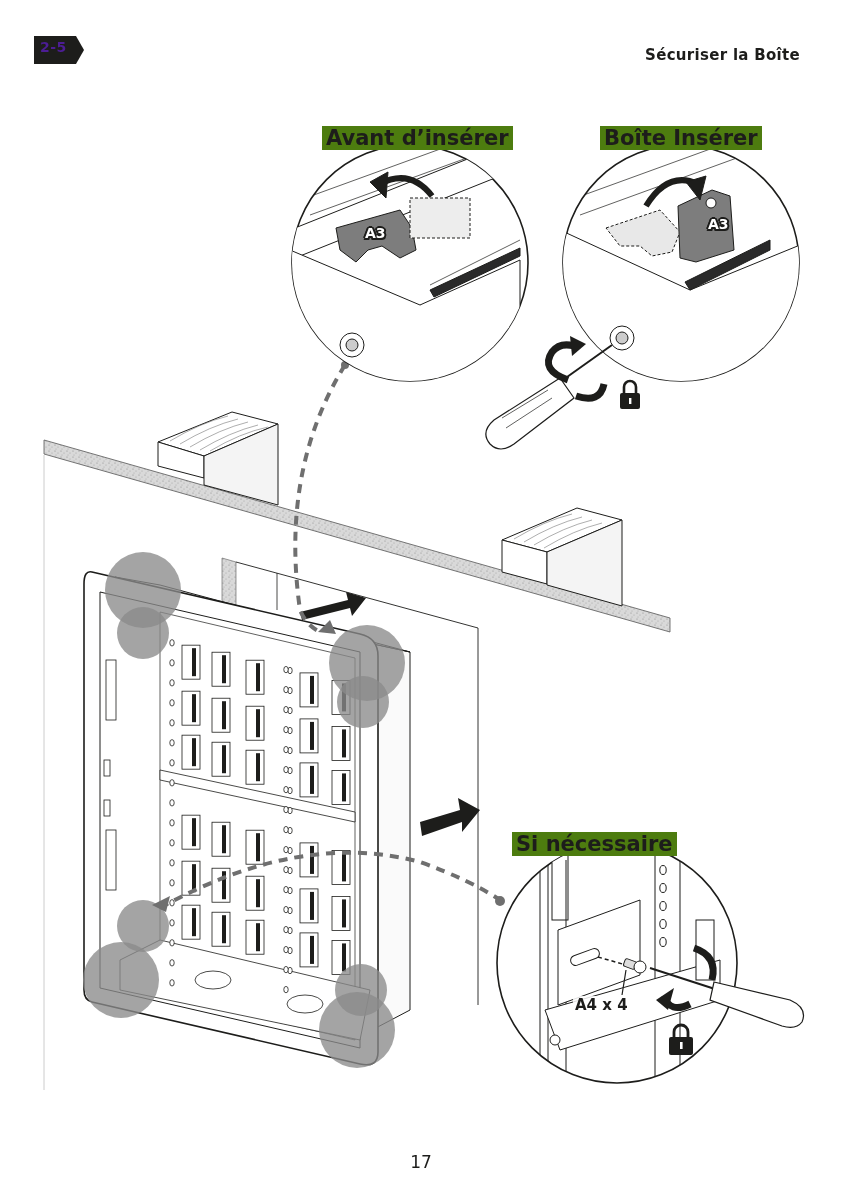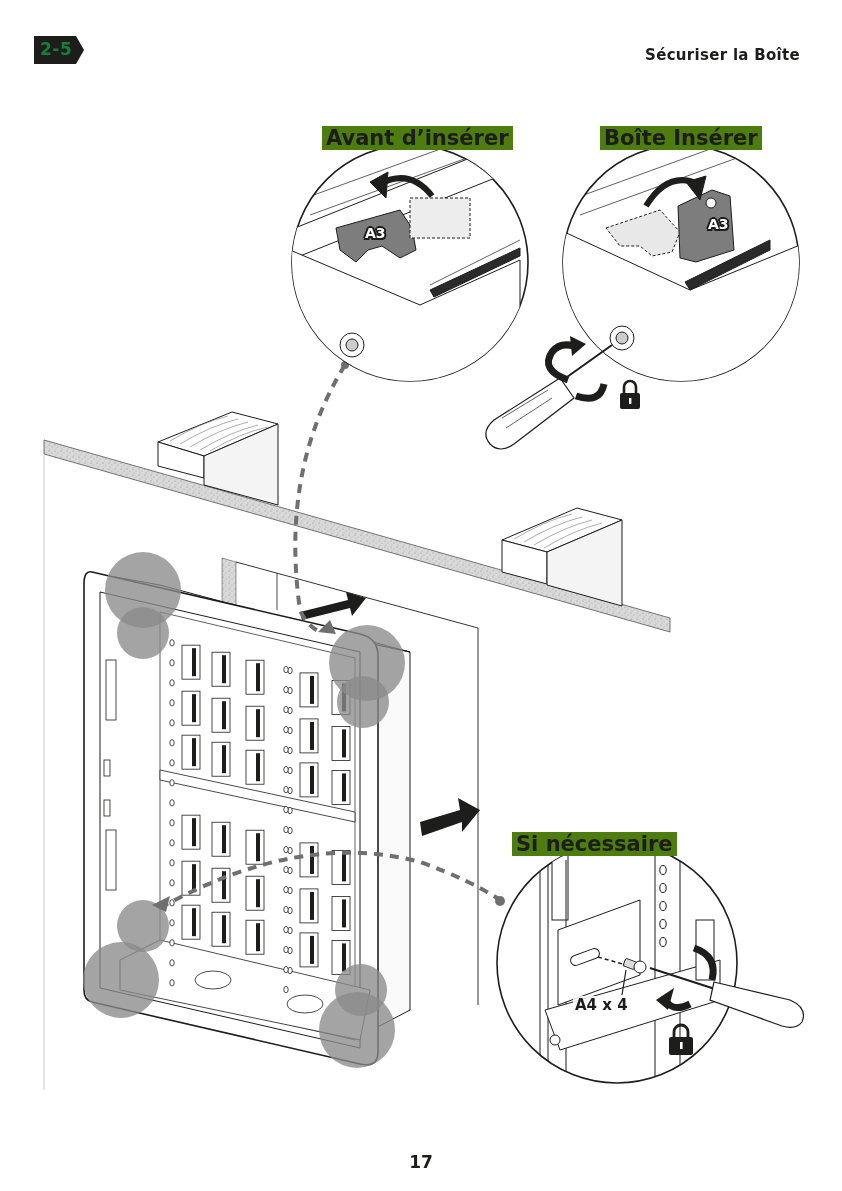--- a/index.html
+++ b/index.html
@@ -1,26 +1,26 @@
 <!DOCTYPE html>
 <html><head>
 <meta charset="utf-8">
 <style>
   html, body { margin:0; padding:0; background:#ffffff; }
   body { width:842px; height:1191px; position:relative; overflow:hidden;
          font-family:"DejaVu Sans", sans-serif; color:#1d1d1b; }
   .step-badge { position:absolute; left:34px; top:36px; width:50px; height:28px; }
   .step-badge svg { position:absolute; left:0; top:0; }
-  .step-badge span { position:absolute; left:6px; top:3px; font-weight:bold; font-size:17px; color:#15803d; letter-spacing:0.5px; }
+  .step-badge span { position:absolute; left:6px; top:3px; font-weight:bold; font-size:14px; color:#4c1d95; letter-spacing:0.5px; }
   .section-title { position:absolute; right:42px; top:46px; font-weight:bold; font-size:15px; letter-spacing:0.3px; }
   .callout-label { position:absolute; font-weight:bold; font-size:21px; white-space:nowrap; background:#4d7c0f; padding:0 4px; }
   .part-label { position:absolute; font-weight:bold; font-size:14px; color:#fff;
                 text-shadow: -1.5px -1.5px 0 #1d1d1b, 1.5px -1.5px 0 #1d1d1b, -1.5px 1.5px 0 #1d1d1b, 1.5px 1.5px 0 #1d1d1b, 0 2px 0 #1d1d1b, 2px 0 0 #1d1d1b, -2px 0 0 #1d1d1b, 0 -2px 0 #1d1d1b; }
   .screw-label { position:absolute; font-weight:bold; font-size:15px; color:#1d1d1b; background:rgba(255,255,255,0.85); padding:0 2px; }
-  .page-number { position:absolute; left:0; width:842px; top:1152px; text-align:center; font-weight:bold; font-size:17px; }
+  .page-number { position:absolute; left:0; width:842px; top:1152px; text-align:center; font-weight:normal; font-size:17px; }
   #illustration { position:absolute; left:0; top:0; }
 </style>
 </head>
 <body>
 
 <svg id="illustration" width="842" height="1191" viewBox="0 0 842 1191">
   <defs>
     <pattern id="speckle" width="6" height="6" patternUnits="userSpaceOnUse">
       <rect width="6" height="6" fill="#d9d9d9"></rect>
       <circle cx="1" cy="1" r="0.6" fill="#8c8c8c"></circle>

